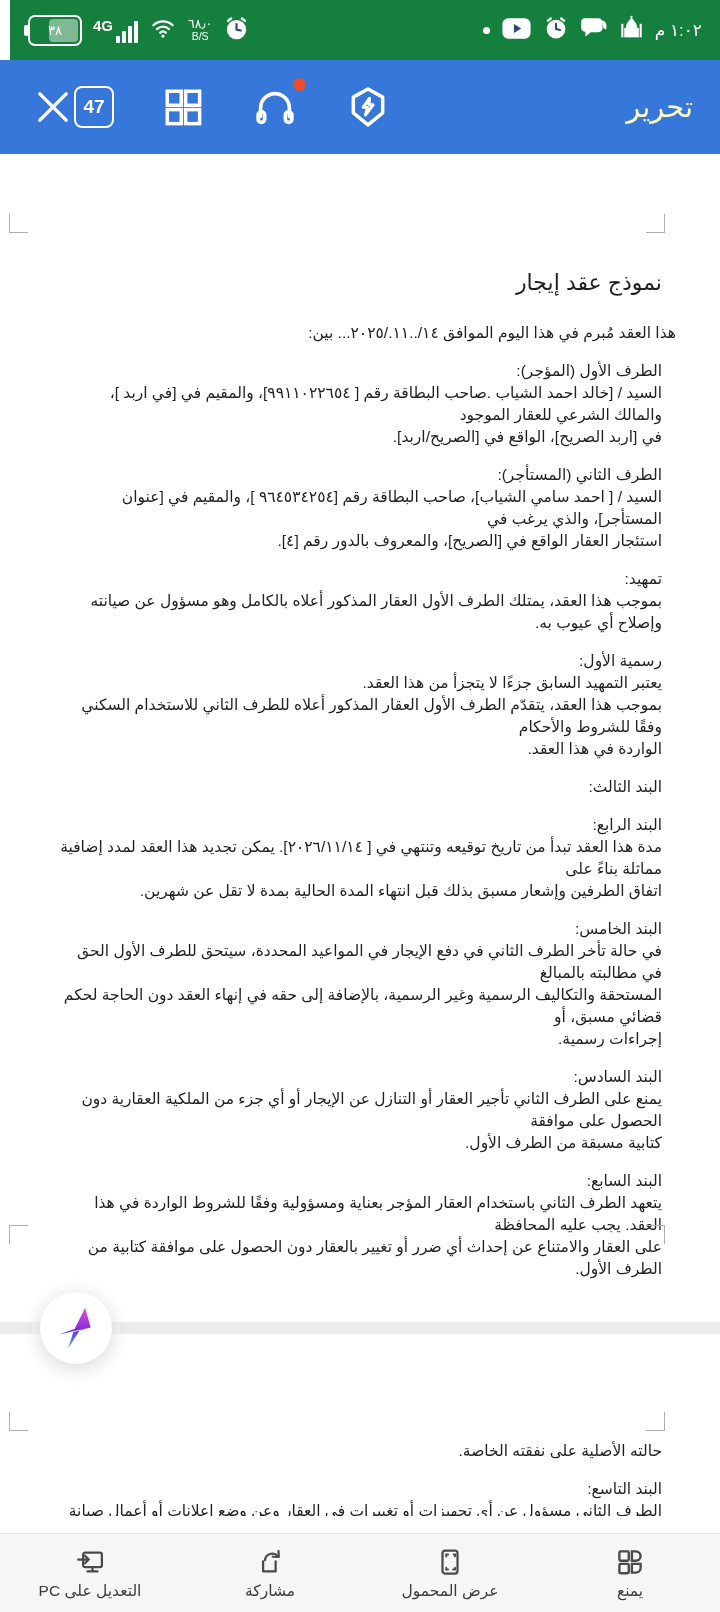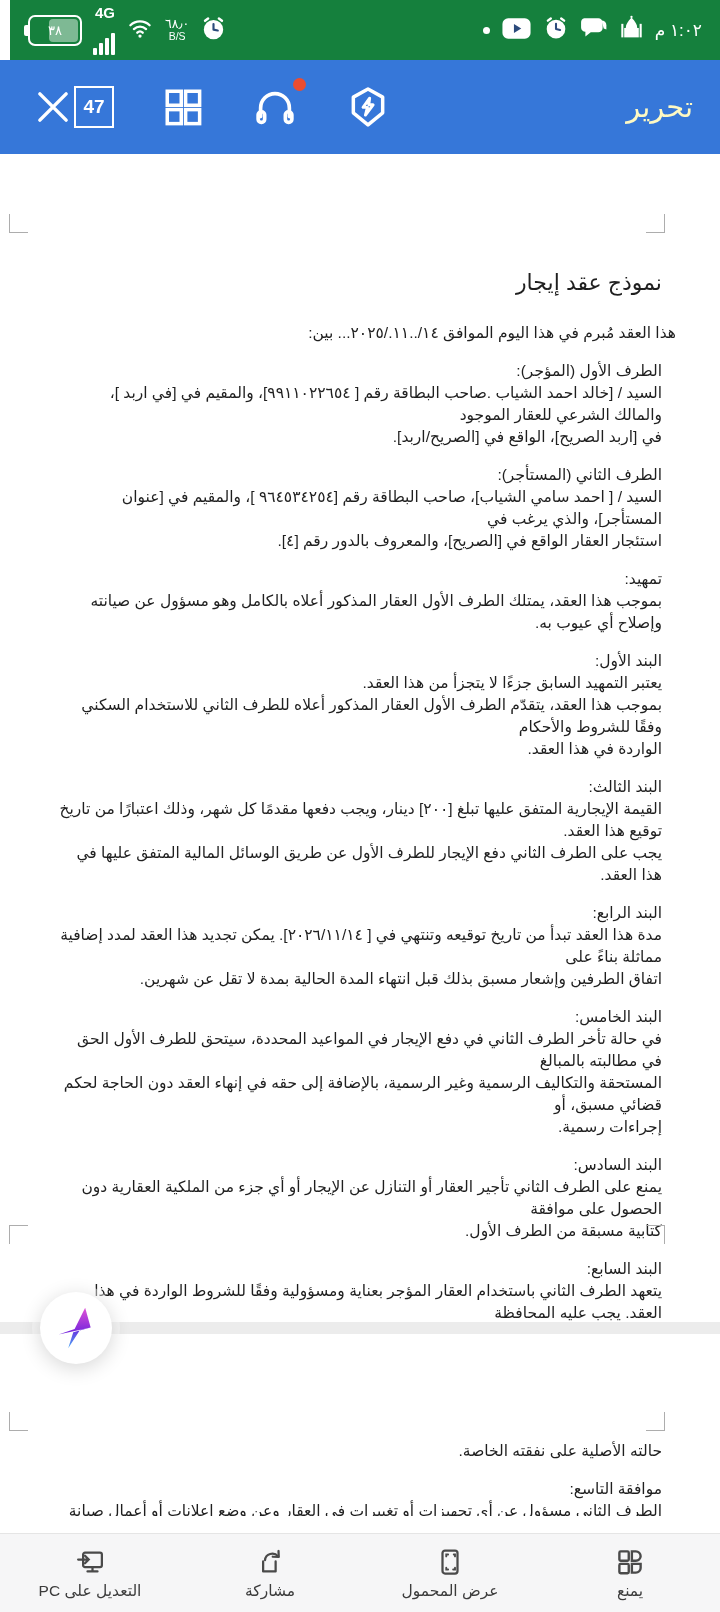--- a/index.html
+++ b/index.html
@@ -11,38 +11,38 @@
   
   .statusbar{
     height:60px;background:#15803d;display:flex;align-items:center;
     justify-content:space-between;padding:0 18px;box-sizing:border-box;color:#fff;margin-left:10px;
   }
   .sb-group{display:flex;align-items:center;gap:11px;}
   .battery{position:relative;width:50px;height:27px;border:2px solid #fff;border-radius:7px;}
   .battery .nub{position:absolute;left:-6px;top:8px;width:4px;height:11px;background:#fff;border-radius:2px 0 0 2px;}
   .battery .fill{position:absolute;right:2px;top:2px;bottom:2px;width:58%;background:rgba(255,255,255,.45);border-radius:4px;}
   .battery .pct{position:absolute;inset:0;display:flex;align-items:center;justify-content:center;font-size:13px;color:#fff;}
-  .netwrap{display:flex;align-items:flex-end;gap:3px;flex-direction:column;}
+  .netwrap{display:flex;align-items:flex-end;gap:3px;}
   .net4g{font-size:15px;font-weight:bold;line-height:1;margin-bottom:10px;}
   .bars{display:flex;align-items:flex-end;gap:2px;height:22px;}
   .bars i{display:block;width:4px;background:#fff;border-radius:1px;}
   .speed{text-align:center;line-height:1.05;}
   .speed .v{font-size:12.5px;}
   .speed .u{font-size:10.5px;}
   .sb-dot{width:7px;height:7px;border-radius:50%;background:#fff;}
   .time{font-size:17px;direction:rtl;}
   
   .appbar{
     height:94px;background:#3677D9;display:flex;align-items:center;
     padding:0 27px 0 32px;box-sizing:border-box;
   }
   .ab-icon{display:flex;align-items:center;justify-content:center;position:relative;cursor:pointer;}
   .ab-gap{margin-right:48px;}
   .badge47{
-    width:40px;height:42px;border:2.5px solid #fff;border-radius:0;
+    width:40px;height:42px;border:2.5px solid #fff;border-radius:8px;
     display:flex;align-items:center;justify-content:center;
     color:#fff;font-size:19px;font-weight:bold;box-sizing:border-box;
   }
   .reddot{position:absolute;top:-6px;right:-8px;width:13px;height:13px;border-radius:50%;background:#EB4D30;}
   .ab-spacer{flex:1;}
   .ab-title{color:#fef9c3;font-size:29px;direction:rtl;}
   
   .doc{position:relative;height:1362px;background:#fff;direction:rtl;color:#1F1F1F;}
   .page1{height:1168px;position:relative;overflow:hidden;}
   .page2{height:182px;position:relative;overflow:hidden;}
@@ -192,29 +192,27 @@
     <p class="sec-b">السيد / [خالد احمد الشياب .صاحب البطاقة رقم [ ٩٩١١٠٢٢٦٥٤]، والمقيم في [في اربد ]، والمالك الشرعي للعقار الموجود
 في [اربد الصريح]، الواقع في [الصريح/اربد].</p>
 
     <p class="sec-h">الطرف الثاني (المستأجر):</p>
     <p class="sec-b">السيد / [ احمد سامي الشياب]، صاحب البطاقة رقم [٩٦٤٥٣٤٢٥٤ ]، والمقيم في [عنوان المستأجر]، والذي يرغب في
 استئجار العقار الواقع في [الصريح]، والمعروف بالدور رقم [٤].</p>
 
     <p class="sec-h">تمهيد:</p>
     <p class="sec-b">بموجب هذا العقد، يمتلك الطرف الأول العقار المذكور أعلاه بالكامل وهو مسؤول عن صيانته وإصلاح أي عيوب به.</p>
 
-    <p class="sec-h">البند الأول:</p>
+    <p class="sec-h">رسمية الأول:</p>
     <p class="sec-b">يعتبر التمهيد السابق جزءًا لا يتجزأ من هذا العقد.</p>
 
     <p class="sec-b">بموجب هذا العقد، يتقدّم الطرف الأول العقار المذكور أعلاه للطرف الثاني للاستخدام السكني وفقًا للشروط والأحكام
 الواردة في هذا العقد.</p>
 
     <p class="sec-h">البند الثالث:</p>
-    <p class="sec-b">القيمة الإيجارية المتفق عليها تبلغ [٢٠٠] دينار، ويجب دفعها مقدمًا كل شهر، وذلك اعتبارًا من تاريخ توقيع هذا العقد.
-يجب على الطرف الثاني دفع الإيجار للطرف الأول عن طريق الوسائل المالية المتفق عليها في هذا العقد.</p>
 
     <p class="sec-h">البند الرابع:</p>
     <p class="sec-b">مدة هذا العقد تبدأ من تاريخ توقيعه وتنتهي في [ ٢٠٢٦/١١/١٤]. يمكن تجديد هذا العقد لمدد إضافية مماثلة بناءً على
 اتفاق الطرفين وإشعار مسبق بذلك قبل انتهاء المدة الحالية بمدة لا تقل عن شهرين.</p>
 
     <p class="sec-h">البند الخامس:</p>
     <p class="sec-b">في حالة تأخر الطرف الثاني في دفع الإيجار في المواعيد المحددة، سيتحق للطرف الأول الحق في مطالبته بالمبالغ
 المستحقة والتكاليف الرسمية وغير الرسمية، بالإضافة إلى حقه في إنهاء العقد دون الحاجة لحكم قضائي مسبق، أو
 إجراءات رسمية.</p>
 
@@ -227,21 +225,21 @@
 على العقار والامتناع عن إحداث أي ضرر أو تغيير بالعقار دون الحصول على موافقة كتابية من الطرف الأول.</p>
 
   </section>
 
   <div class="page-gap"></div>
 
   <section class="page2">
     <i class="mark tl" style="top:78px"></i>
     <i class="mark tr" style="top:78px"></i>
     <p class="sec-b p2-text">حالته الأصلية على نفقته الخاصة.</p>
-    <p class="sec-h">موافقة التاسع:</p>
+    <p class="sec-h">البند التاسع:</p>
     <p class="sec-b">الطرف الثاني مسؤول عن أي تجهيزات أو تغييرات في العقار وعن وضع إعلانات أو أعمال صيانة أو إصلاحات تكون</p>
   </section>
 </main>
 
 <div class="fab">
   <svg width="44" height="50" viewBox="0 0 48 48">
     <defs>
       <linearGradient id="gTop" x1="0" y1="0" x2="0" y2="1">
         <stop offset="0" stop-color="#E052D6"></stop>
           <stop offset="1" stop-color="#6E22DD"></stop>

